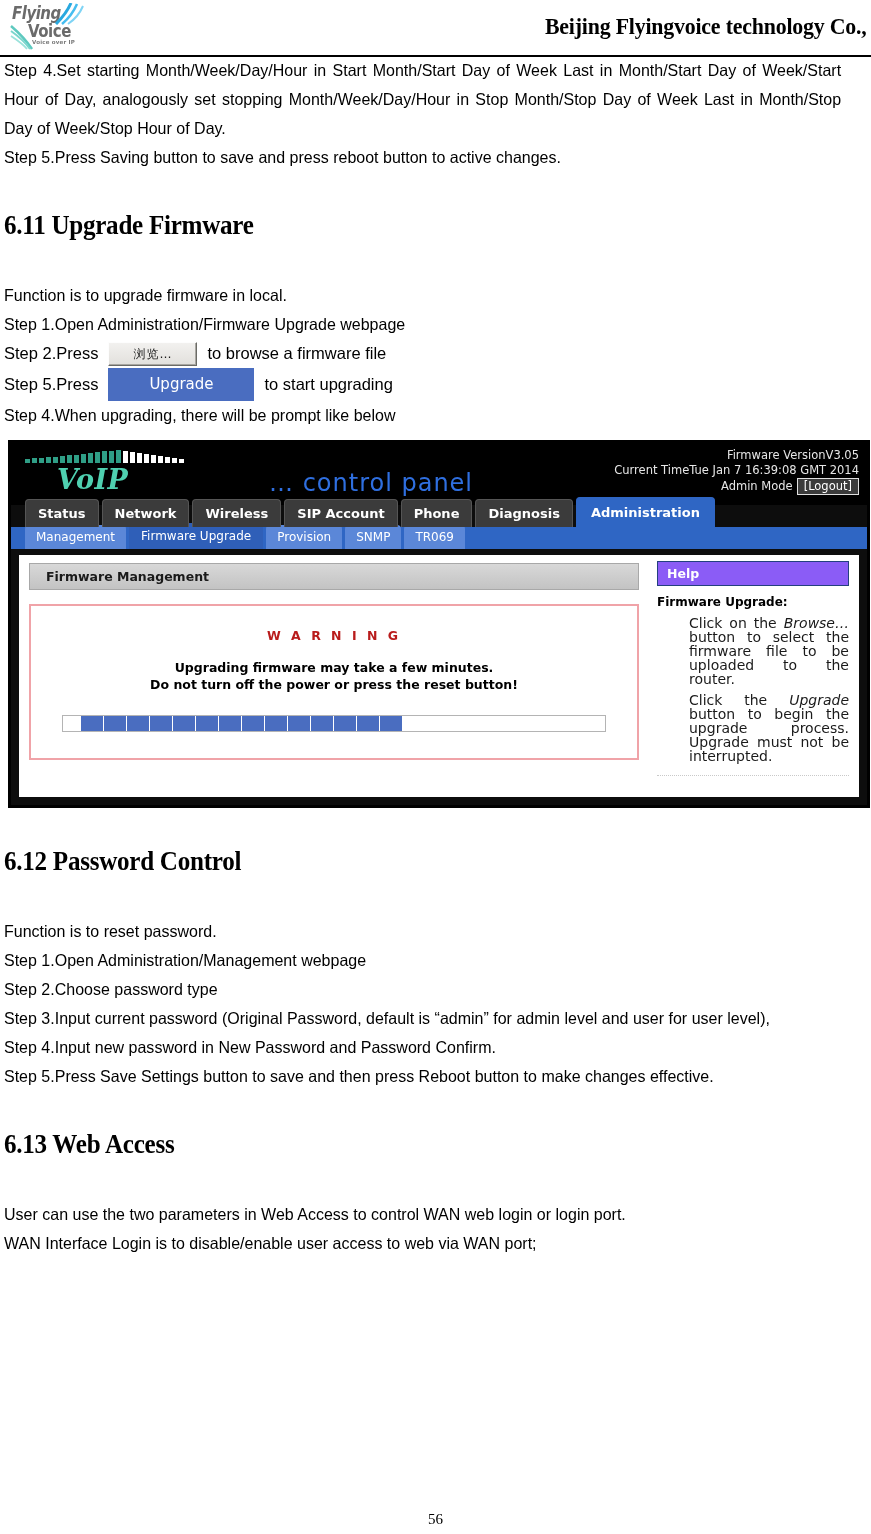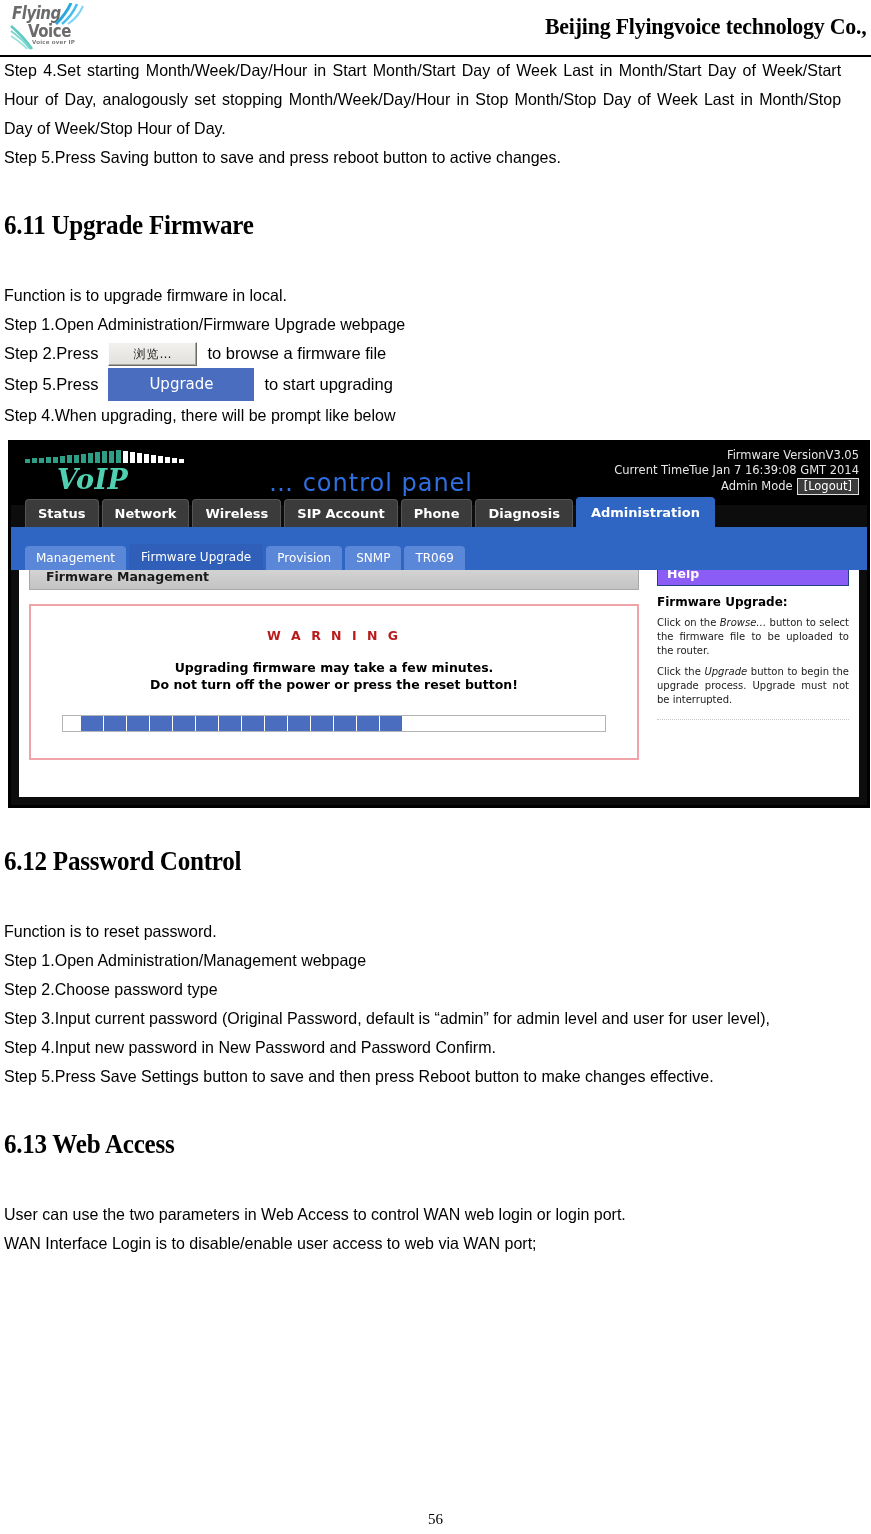--- a/index.html
+++ b/index.html
@@ -266,21 +266,21 @@
     color: #ffffff;
     border-color: #2f66c4;
     padding: 7px 14px 7px 14px;
   }
 
   .ss-subtabs {
     position: absolute;
     left: 0;
     right: 0;
     top: 84px;
-    height: 43px;
+    height: 22px;
     background: #2f66c4;
     display: flex;
     align-items: flex-end;
     gap: 3px;
     padding-left: 14px;
     box-sizing: border-box;
     z-index: 2;
   }
   .ss-subtab {
     background: #5b87d8;
@@ -365,25 +365,26 @@
     padding: 4px 9px;
     border: 1px solid #24407f;
   }
   .ss-help-sub {
     font-size: 12px;
     font-weight: bold;
     color: #000;
     margin-top: 9px;
   }
   .ss-help-p {
-    font-size: 10px;
+    font-size: 14px;
     color: #1a1a1a;
     line-height: 14px;
     margin-top: 7px;
     text-align: justify;
+    margin-left: 32px;
   }
   .ss-help-p i { font-style: italic; }
   .ss-help-divider {
     margin-top: 12px;
     border-top: 1px dotted #c9c9c9;
   }
 
   
   .page-number {
     position: absolute;

